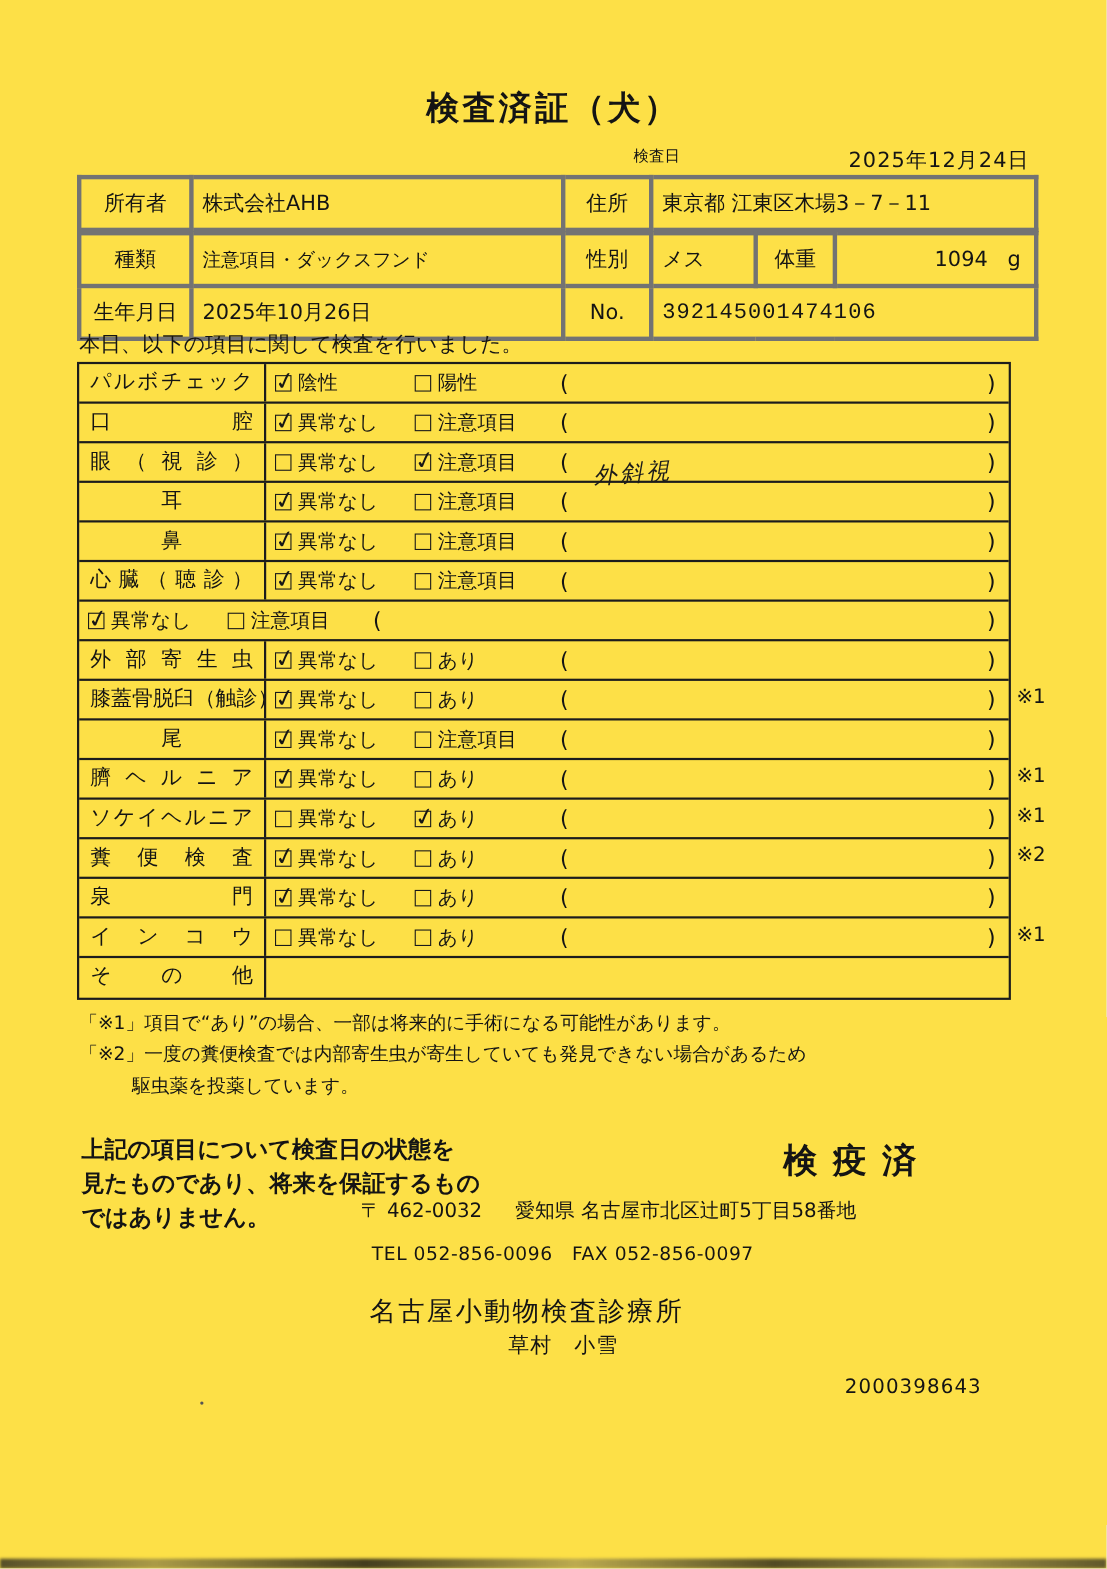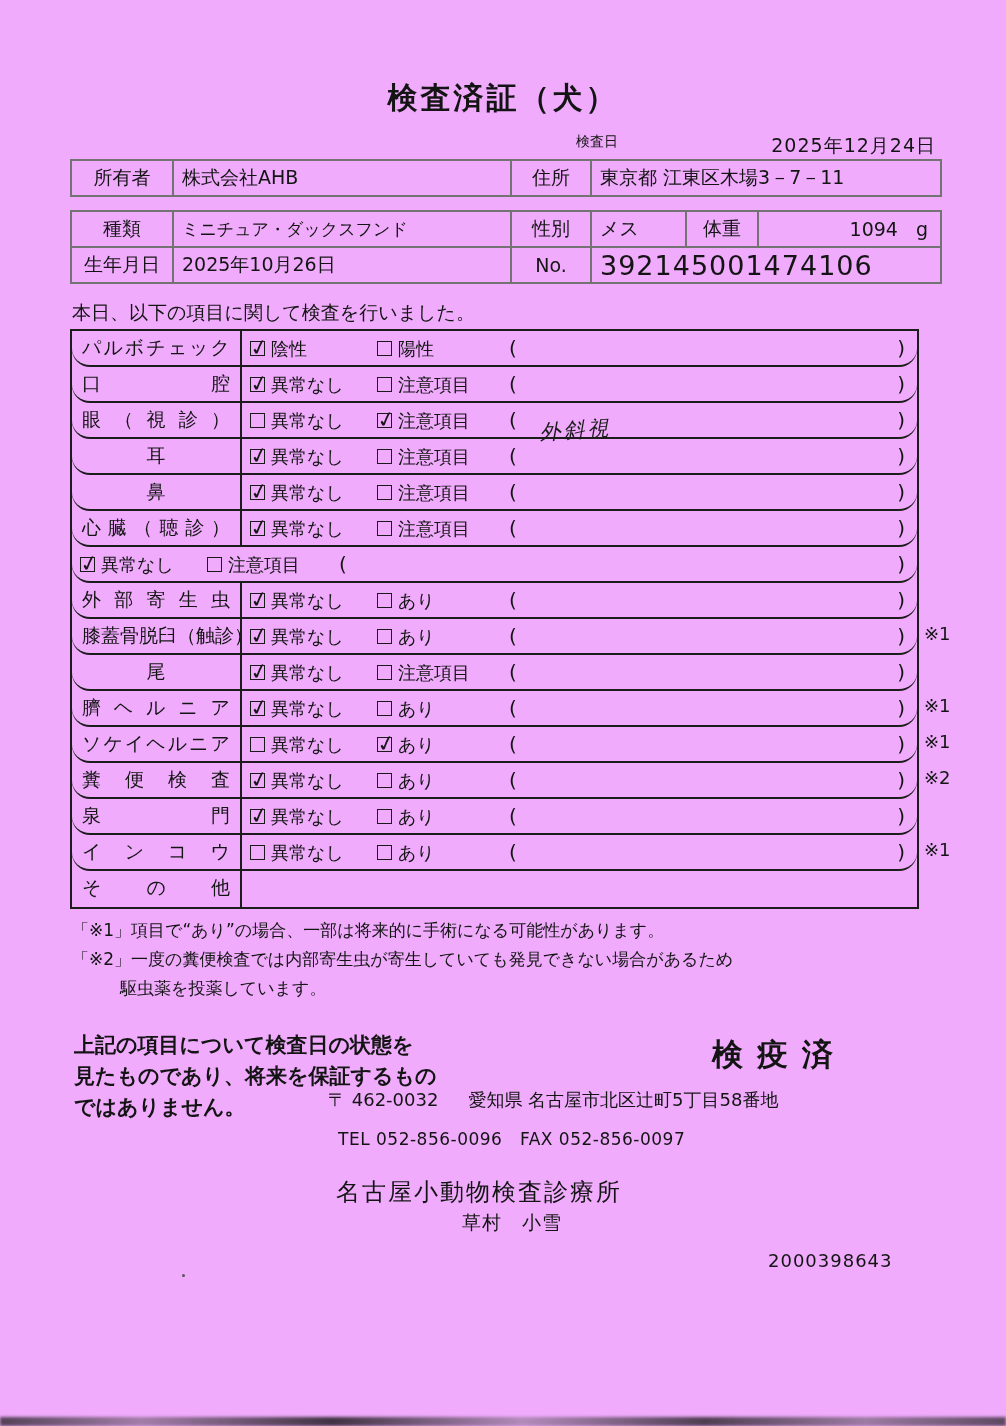--- a/index.html
+++ b/index.html
@@ -1,20 +1,20 @@
 <!DOCTYPE html>
 <html><head>
 <meta charset="utf-8">
 <style>
   html,body{margin:0;padding:0;background:#e9e9e9;}
   .page{
     position:relative;
     width:1006px;height:1426px;
     margin:0 auto;
-    background:#f0abfc;
+    background:#fde047;
     color:#141414;
     font-family:"DejaVu Sans","Liberation Sans",sans-serif;
     overflow:hidden;
   }
   .abs{position:absolute;}
 
   
   .doc-title{
     top:78px;left:0;width:100%;
     text-align:center;
@@ -23,51 +23,50 @@
   .insp-date-label{top:133px;left:576px;font-size:14px;}
   .insp-date-value{top:133px;right:70px;font-size:19px;letter-spacing:1px;}
 
   
   table.info{
     border-collapse:collapse;
     table-layout:fixed;
     font-size:19px;
   }
   table.info td{
-    border:2px solid #737373;
+    border:4px solid #737373;
     padding:0 8px;
-    height:36px;
+    height:48px;
     box-sizing:border-box;
     overflow:hidden;
     white-space:nowrap;
   }
   table.info td.th{text-align:center;padding:0 4px;}
   .t1{top:159px;left:70px;width:870px;}
   .t2{top:210px;left:70px;width:870px;}
   .t2 td{height:40px;border-radius:12px;}
   td.breed{font-size:17px;}
   td.weight-cell{text-align:right;}
   .weight-unit{display:inline-block;margin-left:18px;margin-right:4px;}
-  td.no-value{letter-spacing:1px;font-size:27px;}
+  td.no-value{letter-spacing:1px;font-size:20px;font-family:Liberation Mono, monospace;}
 
   .intro-text{top:300px;left:72px;font-size:19px;}
 
   
   .insp-table{
     top:329px;left:70px;width:845px;
     border:2px solid #1c1c1c;
     box-sizing:content-box;
   }
   .insp-row{
     position:relative;
     display:flex;
     height:36px;
     box-sizing:border-box;
     border-bottom:2px solid #1c1c1c;
-    border-radius:18px;
   }
   .insp-row:last-child{border-bottom:none;}
   .insp-label{
     width:170px;
     box-sizing:border-box;
     border-right:2px solid #1c1c1c;
     padding:0 10px;
     font-size:19px;
     line-height:33px;
     text-align:justify;
@@ -184,21 +183,21 @@
         <col style="width:102px">
         <col style="width:338px">
         <col style="width:80px">
         <col style="width:95px">
         <col style="width:72px">
         <col style="width:183px">
       </colgroup>
     <tbody>
         <tr>
       <td class="th">種類</td>
-      <td class="breed">ミニチュア・ダックスフンド</td>
+      <td class="breed">注意項目・ダックスフンド</td>
       <td class="th">性別</td>
       <td>メス</td>
       <td class="th">体重</td>
       <td class="weight-cell">
         <span>1094</span><span class="weight-unit">g</span>
       </td>
     </tr>
     <tr>
       <td class="th">生年月日</td>
       <td>2025年10月26日</td>

